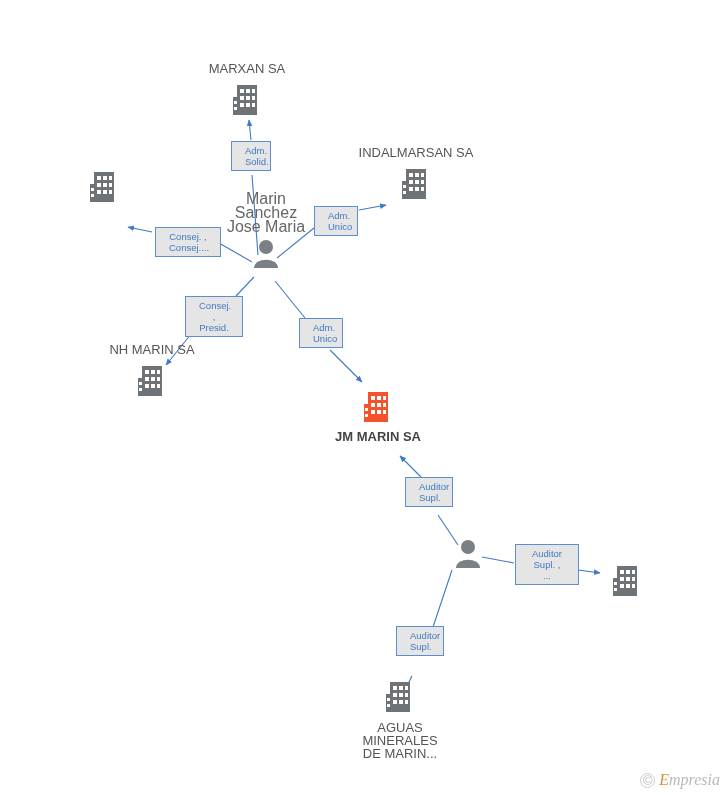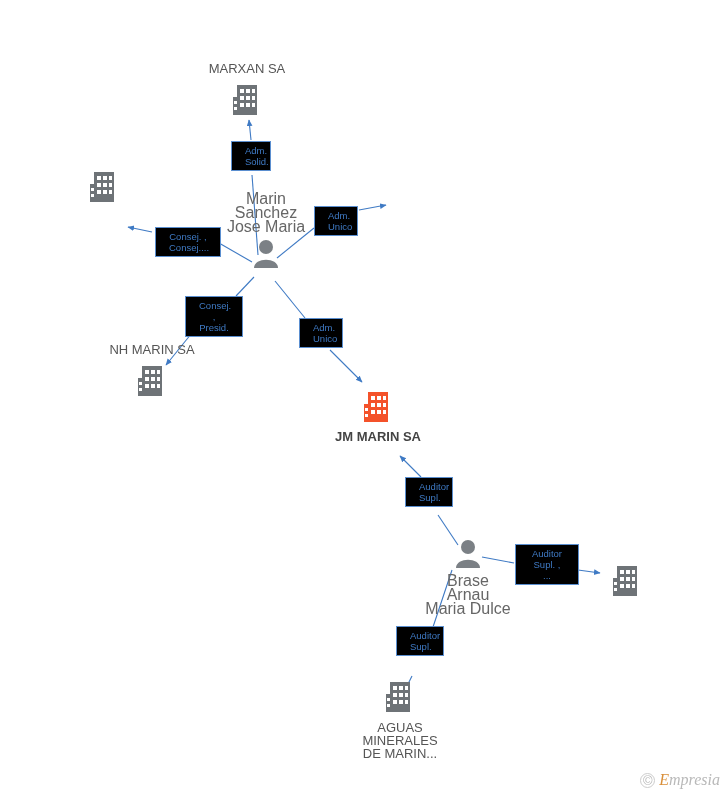--- a/index.html
+++ b/index.html
@@ -43,21 +43,21 @@
   }
   .person-label {
     font-size: 16px;
     color: #666666;
     line-height: 14px;
     white-space: pre-line;
   }
   .edge-label {
     position: absolute;
     border: 1px solid #5b8fd0;
-    background: #000000;
+    background: #e5e5e5;
     color: #3f7ac4;
     font-size: 9.5px;
     line-height: 11px;
     padding: 3px 13px;
     text-align: center;
     white-space: pre-line;
     box-sizing: border-box;
   }
   .watermark {
     position: absolute;
@@ -163,20 +163,42 @@
             <rect x="9" y="22" width="4" height="4"></rect>
             <rect x="15" y="22" width="4" height="4"></rect>
             <rect x="21" y="22" width="3" height="4"></rect>
             <rect x="3" y="20" width="3" height="3"></rect>
             <rect x="3" y="26" width="3" height="3"></rect>
           </g>
         </svg>
     </div>
   </div>
 
+  <div class="node" style="left:352px; top:146px; width:128px;">
+    <div class="node-label">INDALMARSAN SA</div>
+    <div style="margin-top:6px;">
+      <svg width="32" height="36" viewBox="0 0 32 36">
+          <rect x="6" y="4" width="20" height="30" fill="#6e7377"></rect>
+          <rect x="2" y="16" width="6" height="18" fill="#6e7377"></rect>
+          <g fill="#ffffff">
+            <rect x="9" y="8" width="4" height="4"></rect>
+            <rect x="15" y="8" width="4" height="4"></rect>
+            <rect x="21" y="8" width="3" height="4"></rect>
+            <rect x="9" y="15" width="4" height="4"></rect>
+            <rect x="15" y="15" width="4" height="4"></rect>
+            <rect x="21" y="15" width="3" height="4"></rect>
+            <rect x="9" y="22" width="4" height="4"></rect>
+            <rect x="15" y="22" width="4" height="4"></rect>
+            <rect x="21" y="22" width="3" height="4"></rect>
+            <rect x="3" y="20" width="3" height="3"></rect>
+            <rect x="3" y="26" width="3" height="3"></rect>
+          </g>
+        </svg>
+    </div>
+  </div>
 
   <div class="node" style="left:318px; top:388px; width:120px;">
     <div>
       <svg width="32" height="36" viewBox="0 0 32 36">
           <rect x="6" y="4" width="20" height="30" fill="#f4522a"></rect>
           <rect x="2" y="16" width="6" height="18" fill="#f4522a"></rect>
           <g fill="#ffffff">
             <rect x="9" y="8" width="4" height="4"></rect>
             <rect x="15" y="8" width="4" height="4"></rect>
             <rect x="21" y="8" width="3" height="4"></rect>
@@ -276,23 +298,20 @@
     </div>
   </div>
 
   <div class="node" style="left:404px; top:538px; width:128px;">
     <div>
       <svg width="28" height="30" viewBox="0 0 28 30">
           <circle cx="14" cy="9" r="7" fill="#7b8085"></circle>
           <path d="M2,30 C2,19 26,19 26,30 z" fill="#7b8085"></path>
         </svg>
     </div>
-    <div class="person-label" style="margin-top:2px;">Brase
-Arnau
-Maria Dulce</div>
   </div>
 
   <div class="edge-label" style="left:231px; top:141px; width:40px;">Adm.
 Solid.</div>
   <div class="edge-label" style="left:314px; top:206px; width:44px;">Adm.
 Unico</div>
   <div class="edge-label" style="left:155px; top:227px; width:66px;">Consej. ,
 Consej....</div>
   <div class="edge-label" style="left:185px; top:296px; width:58px;">Consej. ,
 Presid.</div>

